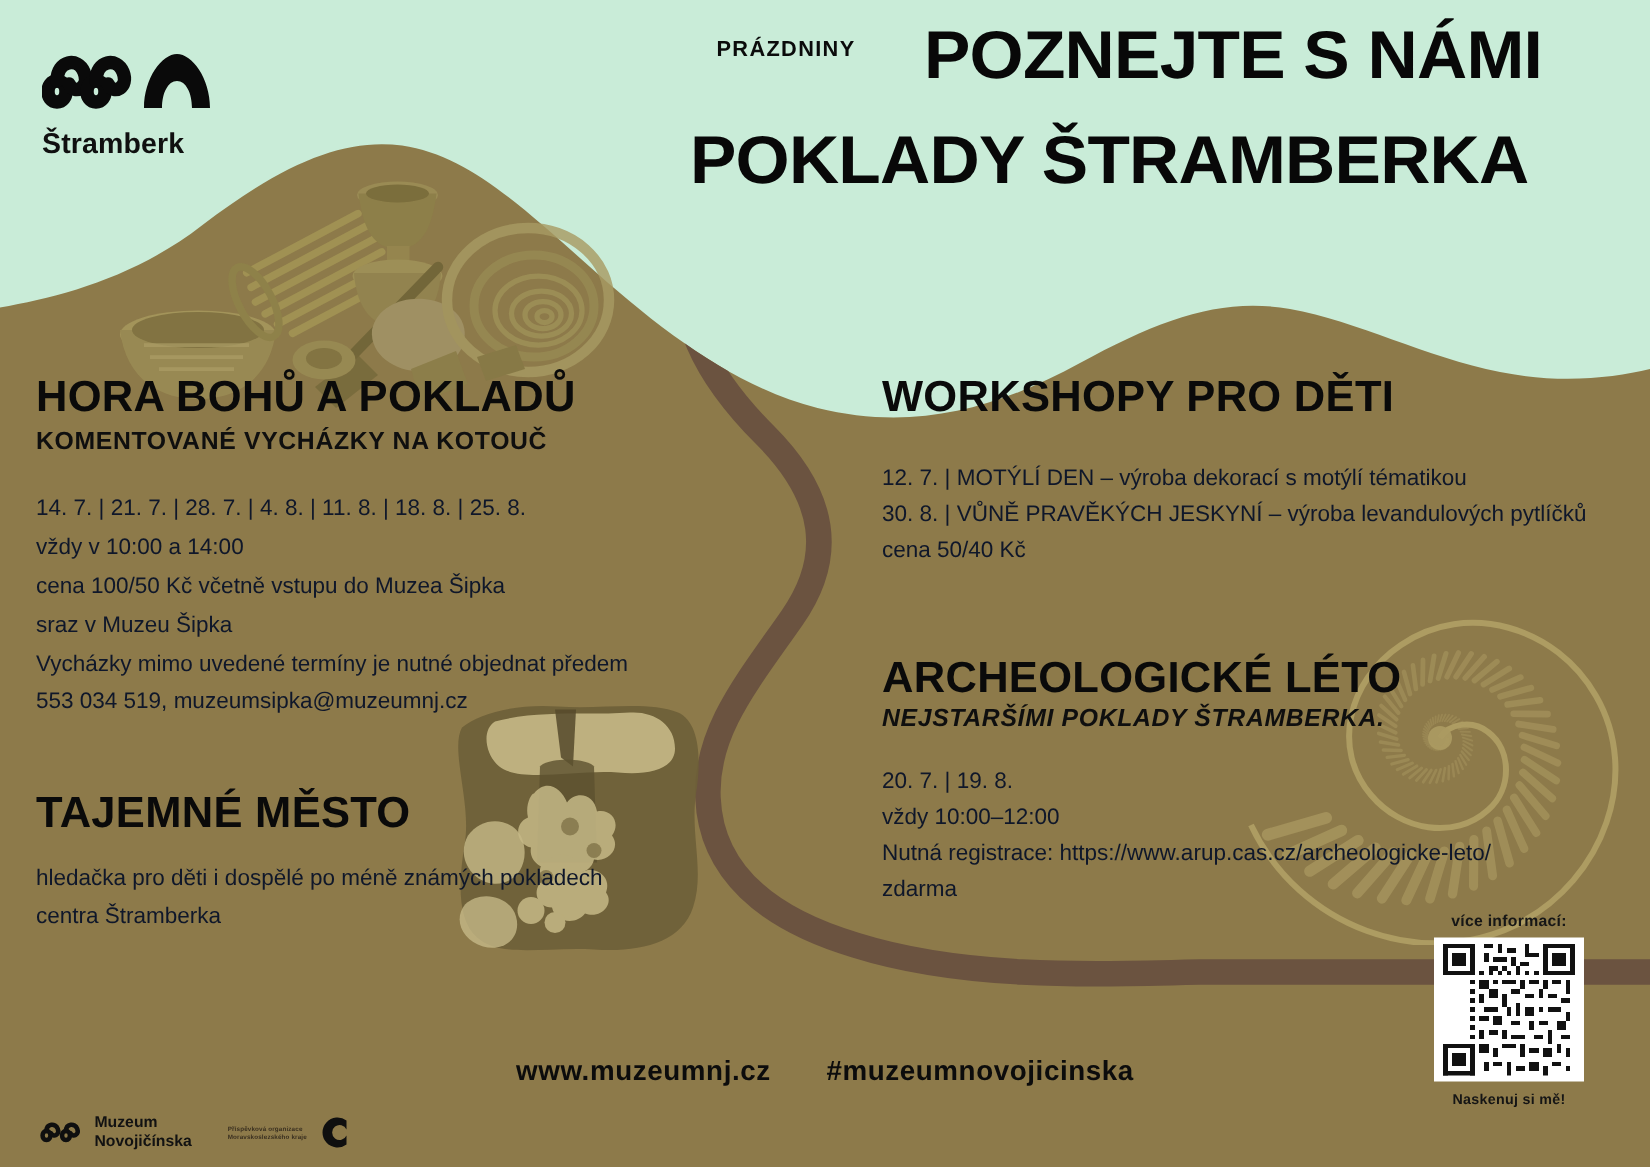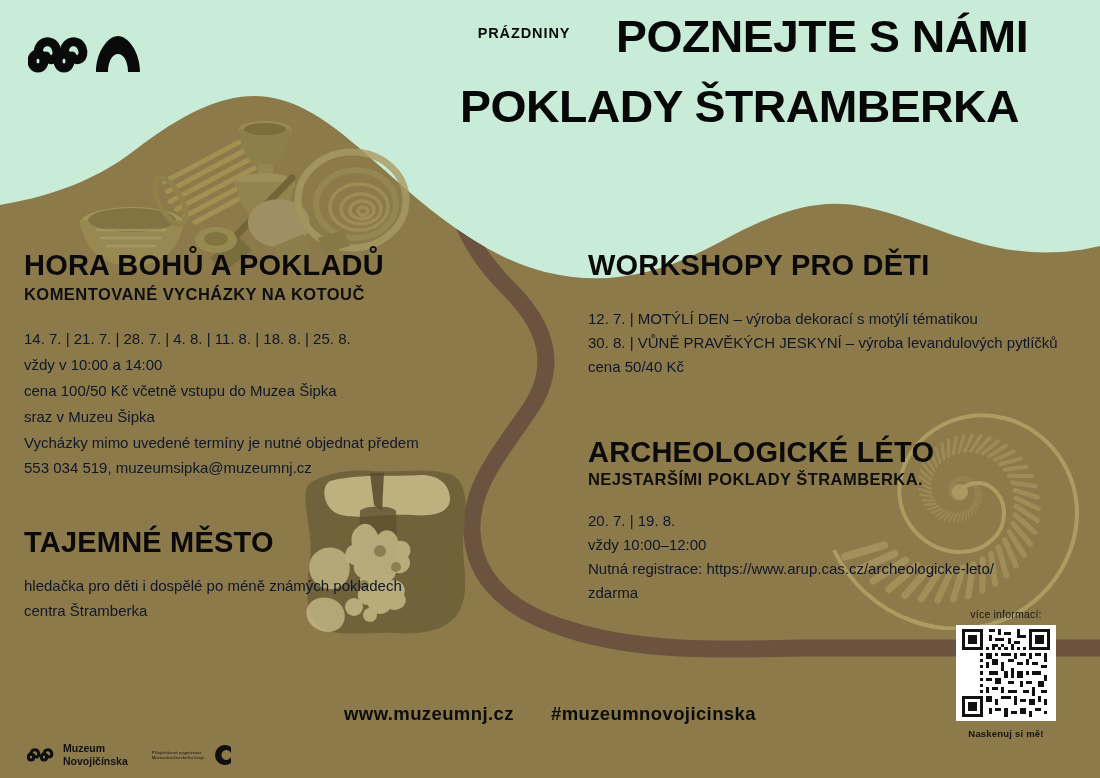--- a/index.html
+++ b/index.html
@@ -124,21 +124,21 @@
 
   
   .qr-block{
     position:absolute;
     left:952px; top:608px;
     width:108px;
     text-align:center;
   }
   .qr-label-top{
     font-size:10.5px;
-    font-weight:400;
+    font-weight:700;
     color:#161616;
     letter-spacing:.2px;
     margin-bottom:5px;
   }
   .qr-img{
     width:92px;height:88px;
     margin:0 auto;
     background:#ffffff;
     padding:4px;
     box-sizing:content-box;
@@ -459,20 +459,21 @@
       <g fill="none" stroke="#0a0a0a" stroke-width="9" stroke-linecap="round">
         <path d="M10,40 C2,40 2,26 10,26 C18,26 18,40 10,40 Z"></path>
         <path d="M10,26 C10,12 24,10 28,20 C32,30 22,36 18,28"></path>
         <path d="M36,40 C28,40 28,26 36,26 C44,26 44,40 36,40 Z"></path>
         <path d="M36,26 C36,12 50,10 54,20 C58,30 48,36 44,28"></path>
       </g>
       <path d="M68,44 C68,24 80,8 90,8 C100,8 112,24 112,44 L100,44
                C100,34 96,26 90,26 C84,26 80,34 80,44 Z" fill="#0a0a0a"></path>
     </svg>
     <div class="logo-text">
+      <div>Štramberk</div>
     </div>
   </div>
 
   <div class="headline-wrap">
     <div class="kicker">
       <div>PRÁZDNINY</div>
     </div>
     <div class="title-main">POZNEJTE S NÁMI</div>
     <div class="title-second">POKLADY ŠTRAMBERKA</div>
   </div>
@@ -508,21 +509,21 @@
       <h2 class="sec-title">WORKSHOPY PRO DĚTI</h2>
       <div class="sec-body" style="margin-top:26px;line-height:1.6;">
         <div class="line">12. 7. | MOTÝLÍ DEN – výroba dekorací s motýlí tématikou</div>
         <div class="line">30. 8. | VŮNĚ PRAVĚKÝCH JESKYNÍ – výroba levandulových pytlíčků</div>
         <div class="line">cena 50/40 Kč</div>
       </div>
     </div>
 
     <div class="gap-lg" style="margin-top:58px;">
       <h2 class="sec-title">ARCHEOLOGICKÉ LÉTO</h2>
-      <p class="sec-sub" style="margin-top:0;">NEJSTARŠÍMI POKLADY ŠTRAMBERKA.</p>
+      <p class="sec-sub" style="margin-top:0;font-style:italic;">NEJSTARŠÍMI POKLADY ŠTRAMBERKA.</p>
       <div class="sec-body" style="margin-top:20px;line-height:1.6;">
         <div class="line">20. 7. | 19. 8.</div>
         <div class="line">vždy 10:00–12:00</div>
         <div class="line">Nutná registrace: https://www.arup.cas.cz/archeologicke-leto/</div>
         <div class="line">zdarma</div>
       </div>
     </div>
 
   </div>
 

